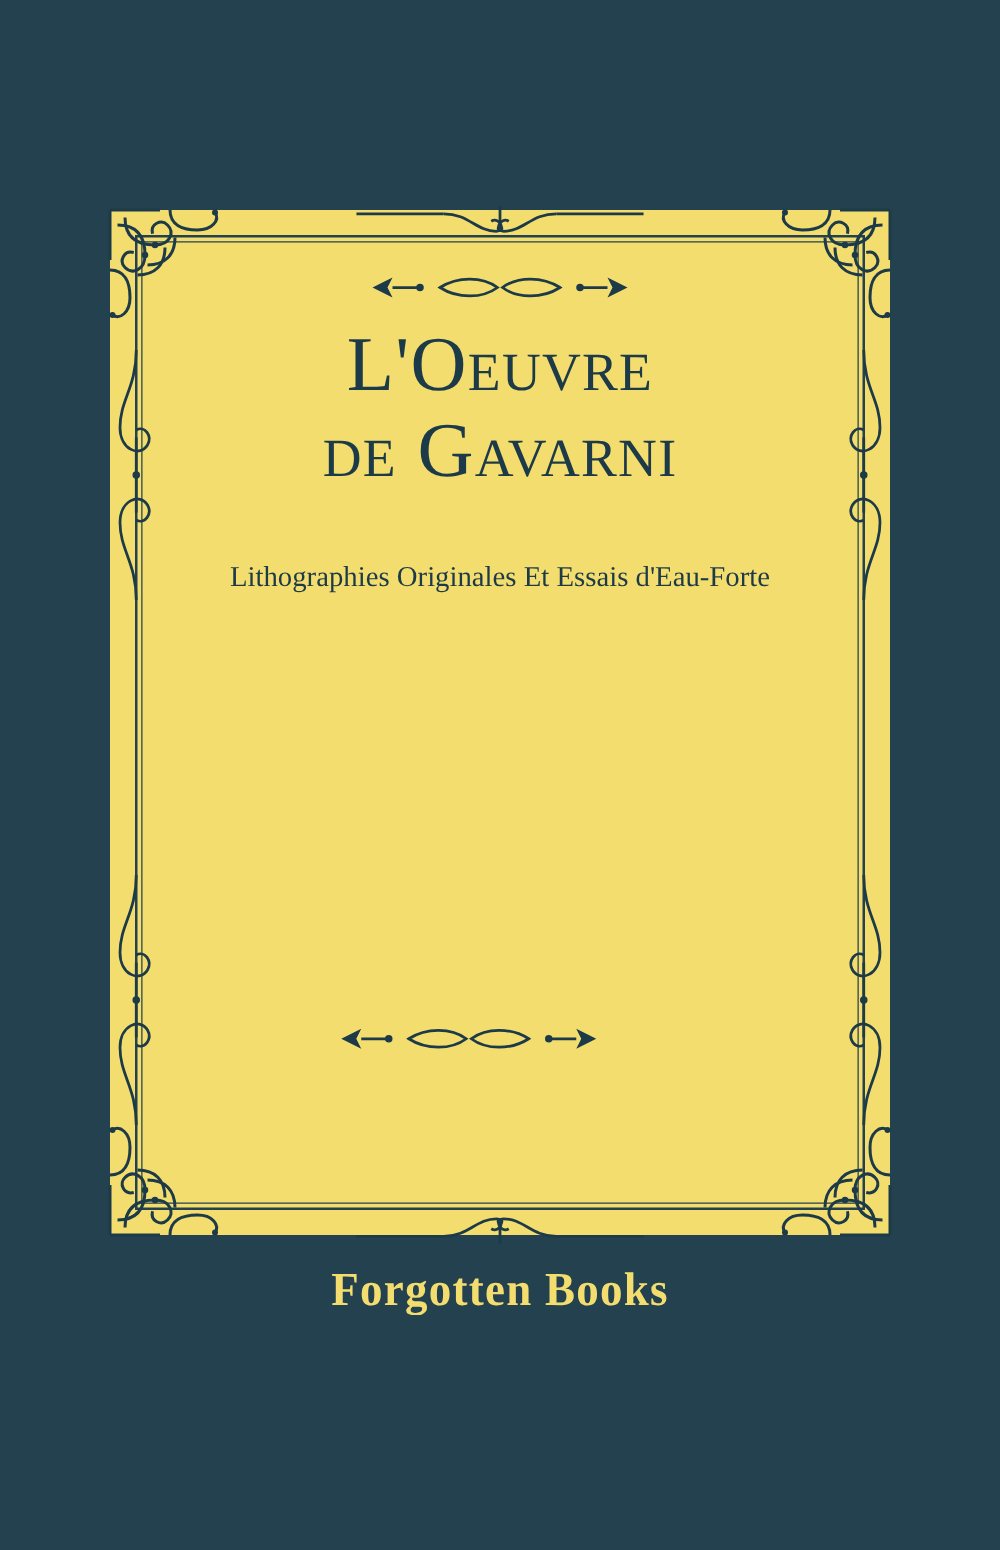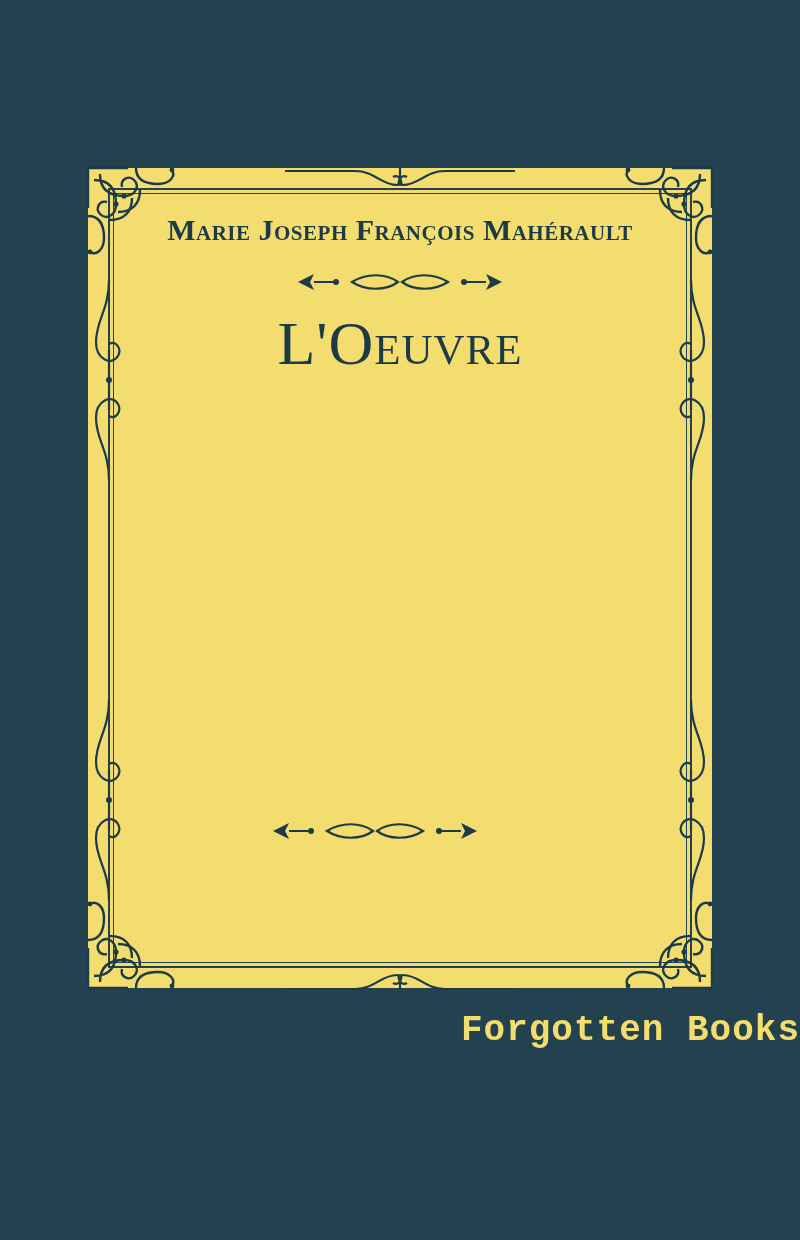--- a/index.html
+++ b/index.html
@@ -123,25 +123,25 @@
     left: 265px;
     top: 818px;
     width: 220px;
     height: 26px;
   }
   .logo {
     position: absolute;
     left: 0;
     top: 1010px;
     width: 800px;
-    text-align: right;
+    text-align: center;
     color: #f2dd6e;
     font-size: 36px;
     letter-spacing: 1px;
-    font-family: Liberation Mono, monospace;
+    font-family: Liberation Serif, serif;
     font-weight: bold;
   }
   .logo .lg {
     display: inline-block;
     transform: scaleY(1.05);
   }
 </style>
 </head>
 <body>
 
@@ -281,41 +281,42 @@
       <path d="M70,8 C90,8 96,22 112,22 C120,22 115,10 108,14"></path>
       <path d="M160,8 C140,8 134,22 118,22 C110,22 115,10 122,14"></path>
       <path d="M115,2 L115,14"></path>
     </g>
     <g fill="#1d3a48">
         <circle cx="115" cy="20" r="2.6"></circle>
       </g>
   </svg>
 
   <div class="content">
-    <div class="author">Marie Joseph François Mahérault</div>
 
     <svg class="divider" viewBox="0 0 220 26">
       <g fill="#1d3a48">
         <path d="M8,13 L24,5 L20,13 L24,21 Z"></path>
         <path d="M212,13 L196,5 L200,13 L196,21 Z"></path>
         <circle cx="46" cy="13" r="3"></circle>
         <circle cx="174" cy="13" r="3"></circle>
       </g>
       <g fill="none" stroke="#1d3a48" stroke-width="2.2">
         <path d="M24,13 L44,13 M176,13 L196,13"></path>
         <path d="M52,13 C66,4 86,4 98,13 C86,22 66,22 52,13 Z" transform="translate(10,0)"></path>
         <path d="M168,13 C154,4 134,4 122,13 C134,22 154,22 168,13 Z" transform="translate(-10,0)"></path>
       </g>
     </svg>
 
     <div class="title">
       <div>L'Oeuvre</div>
+      <div>de Gavarni</div>
     </div>
 
     <div class="subtitle">
+      <div>Lithographies Originales Et Essais d'Eau-Forte</div>
     </div>
   </div>
 
   <svg class="divider-bottom" viewBox="0 0 220 26">
     <g fill="#1d3a48">
       <path d="M8,13 L24,5 L20,13 L24,21 Z"></path>
       <path d="M212,13 L196,5 L200,13 L196,21 Z"></path>
       <circle cx="46" cy="13" r="3"></circle>
       <circle cx="174" cy="13" r="3"></circle>
     </g>

